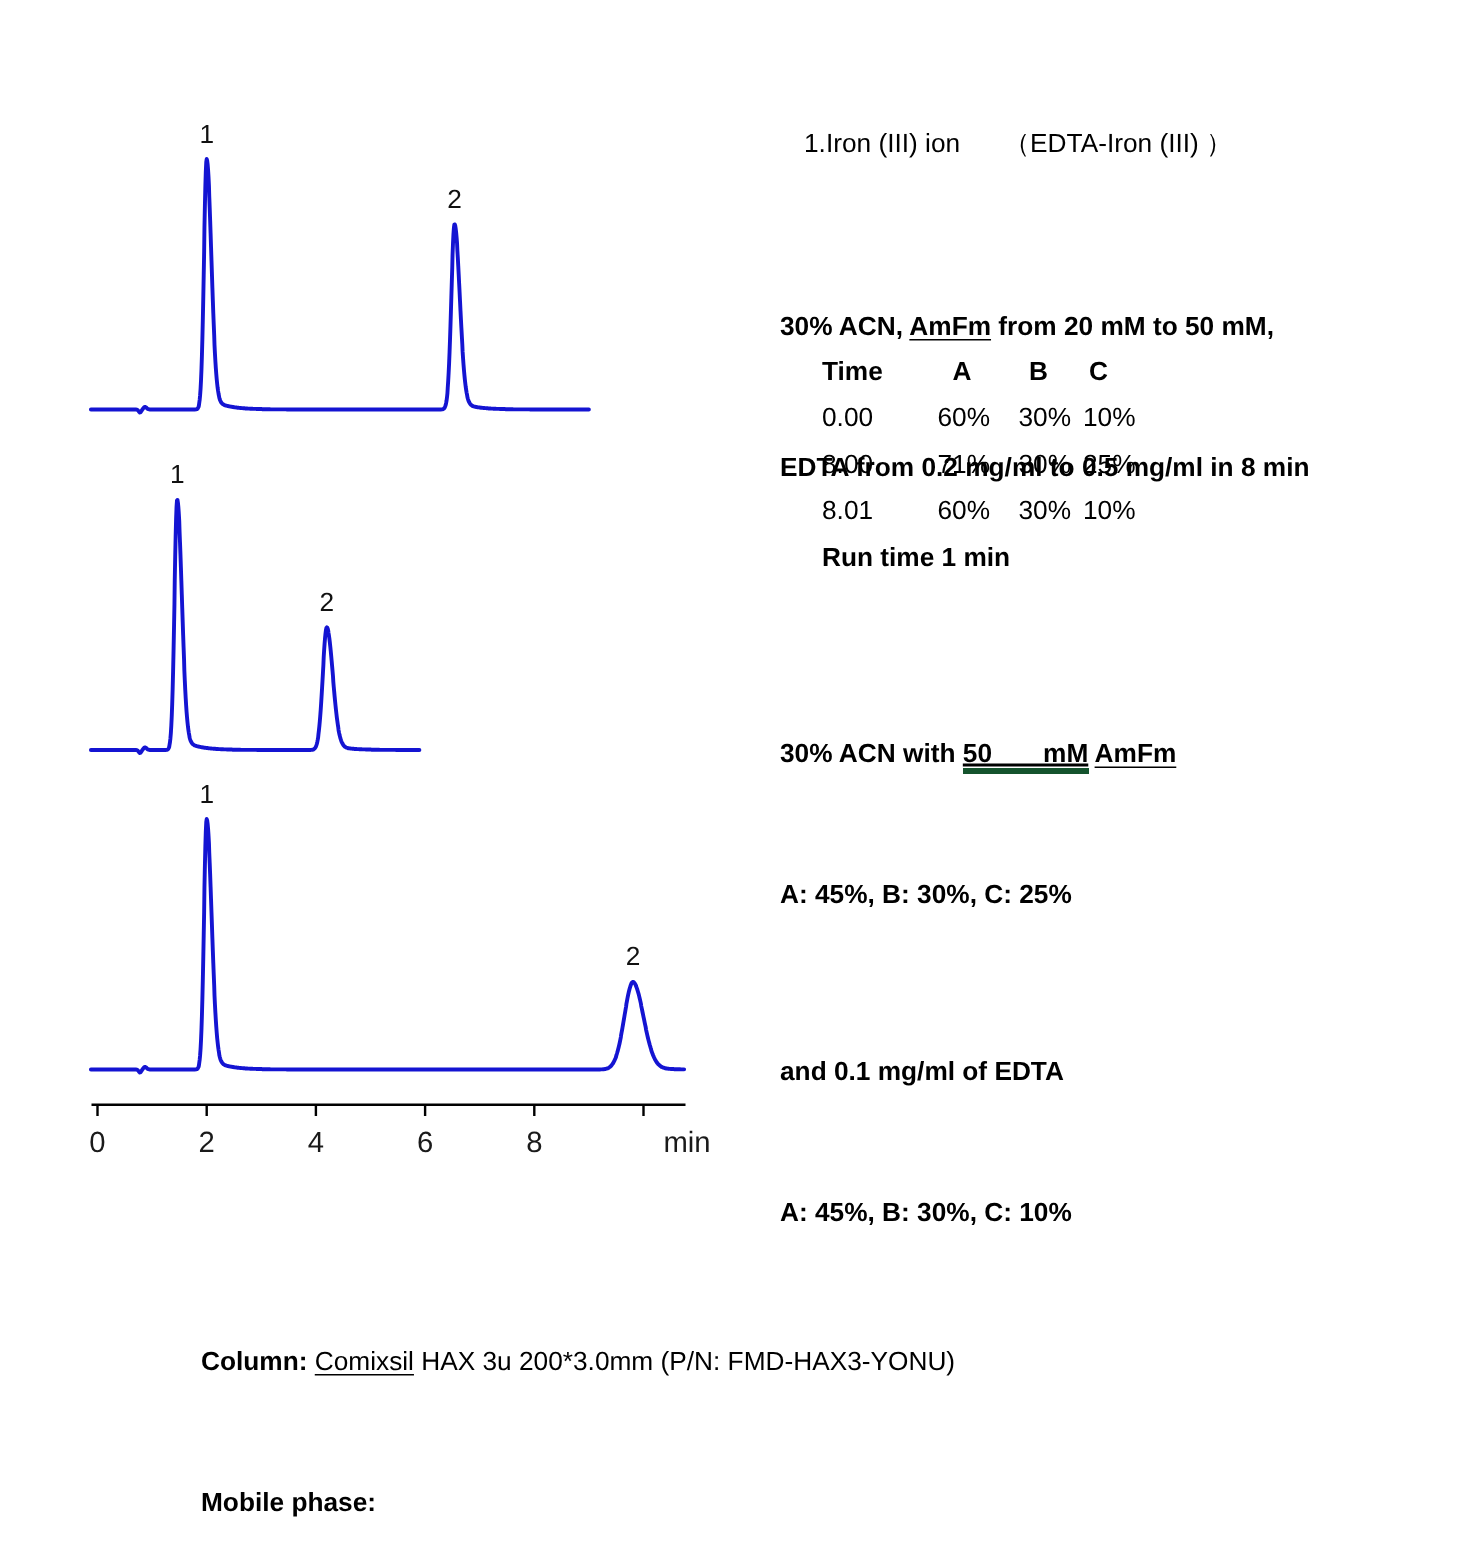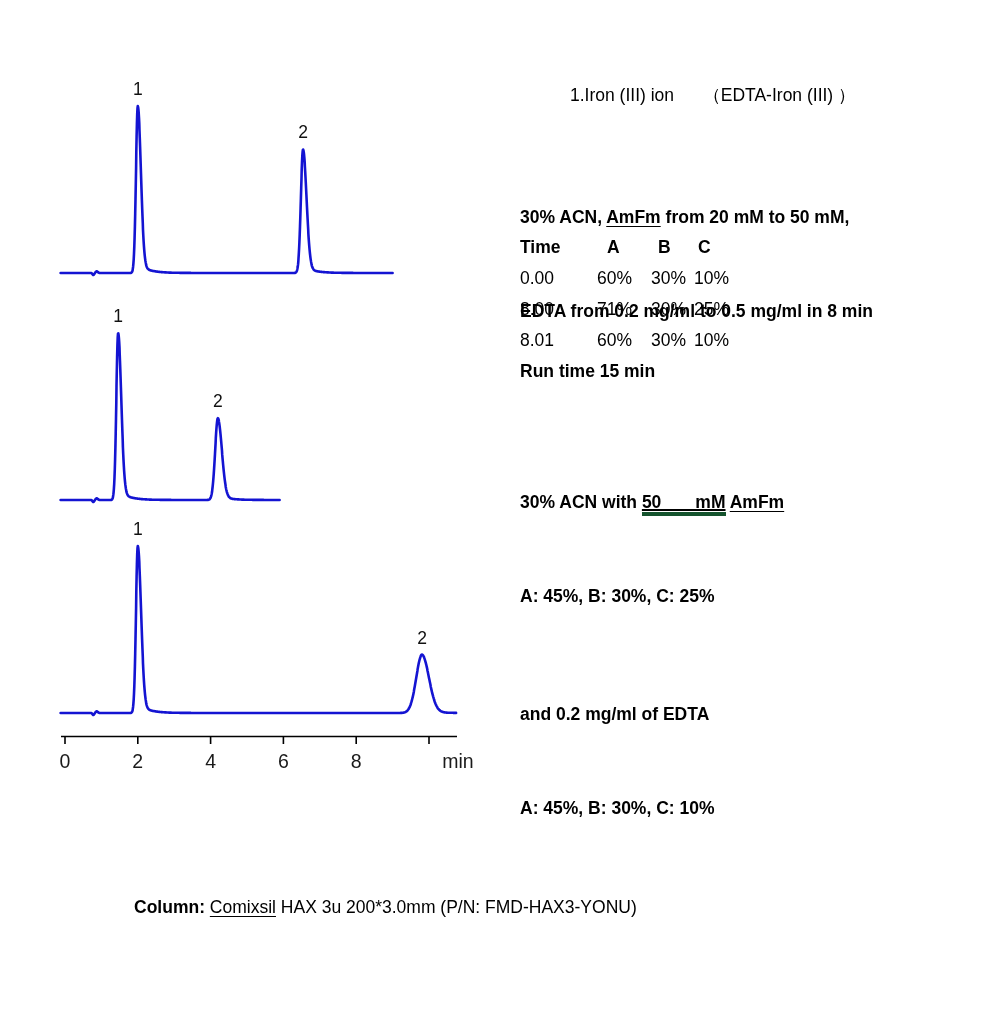--- a/index.html
+++ b/index.html
@@ -35,30 +35,30 @@
       <text x="422.084" y="643.5" text-anchor="middle" class="peak-label">2</text>
       <path d="M61 736.5 H457 M65.0 736.5 V744 M137.8 736.5 V744 M210.6 736.5 V744 M283.4 736.5 V744 M356.2 736.5 V744 M429.0 736.5 V744" fill="none" stroke="#000" stroke-width="1.6"></path>
       <text x="65" y="768" text-anchor="middle" class="axis-label">0</text>
       <text x="137.8" y="768" text-anchor="middle" class="axis-label">2</text>
       <text x="210.6" y="768" text-anchor="middle" class="axis-label">4</text>
       <text x="283.4" y="768" text-anchor="middle" class="axis-label">6</text>
       <text x="356.2" y="768" text-anchor="middle" class="axis-label">8</text>
       <text x="458" y="768" text-anchor="middle" class="axis-label">min</text>
     </svg>
 
-  <div class="abs txt" style="left:570px;top:17px">
+  <div class="abs txt" style="left:536px;top:17px">
     <div>1.Iron (III) ion      （EDTA-Iron (III) ）</div>
   </div>
 
   <div class="abs txt" style="left:520px;top:139px">
     <div><span class="b">30% ACN, </span><span class="b w">AmFm</span><span class="b"> from 20 mM to 50 mM,</span></div>
     <div><span class="b">EDTA from 0.2 mg/ml to 0.5 mg/ml in 8 min</span></div>
   </div>
 
-  <div class="abs" style="left:520px;top:232px" id="gradient-table">
+  <div class="abs" style="left:548px;top:232px" id="gradient-table">
       <div class="gt-row">
         <div class="gt-cell b">Time</div>
         <div class="gt-cell b gt-h1">A</div>
         <div class="gt-cell b gt-h2">B</div>
         <div class="gt-cell b gt-h3">C</div>
       </div>
       <div class="gt-row">
         <div class="gt-cell">0.00</div>
         <div class="gt-cell">60%</div>
         <div class="gt-cell">30%</div>
@@ -69,33 +69,34 @@
         <div class="gt-cell">71%</div>
         <div class="gt-cell">30%</div>
         <div class="gt-cell">25%</div>
       </div>
       <div class="gt-row">
         <div class="gt-cell">8.01</div>
         <div class="gt-cell">60%</div>
         <div class="gt-cell">30%</div>
         <div class="gt-cell">10%</div>
       </div>
-      <div class="gt-footer">Run time 15 min</div>
+      <div class="gt-footer">Run time 1 min</div>
     </div>
 
   <div class="abs txt" style="left:520px;top:424px">
     <div><span class="b">30% ACN with </span><span class="b ub">50       mM</span><span class="b"> </span><span class="b w">AmFm</span></div>
     <div><span class="b">A: 45%, B: 30%, C: 25%</span></div>
   </div>
 
   <div class="abs txt" style="left:520px;top:636px">
-    <div><span class="b">and 0.2 mg/ml of EDTA</span></div>
+    <div><span class="b">and 0.1 mg/ml of EDTA</span></div>
     <div><span class="b">A: 45%, B: 30%, C: 10%</span></div>
   </div>
 
   <div class="abs txt" style="left:134px;top:829px">
     <div><span class="b">Column:</span><span> </span><span class="w">Comixsil</span><span> HAX 3u 200*3.0mm (P/N: FMD-HAX3-YONU)</span></div>
+    <div><span class="b">Mobile phase:</span></div>
     
     
     
   </div>
 
 </div>
 
 </body></html>

